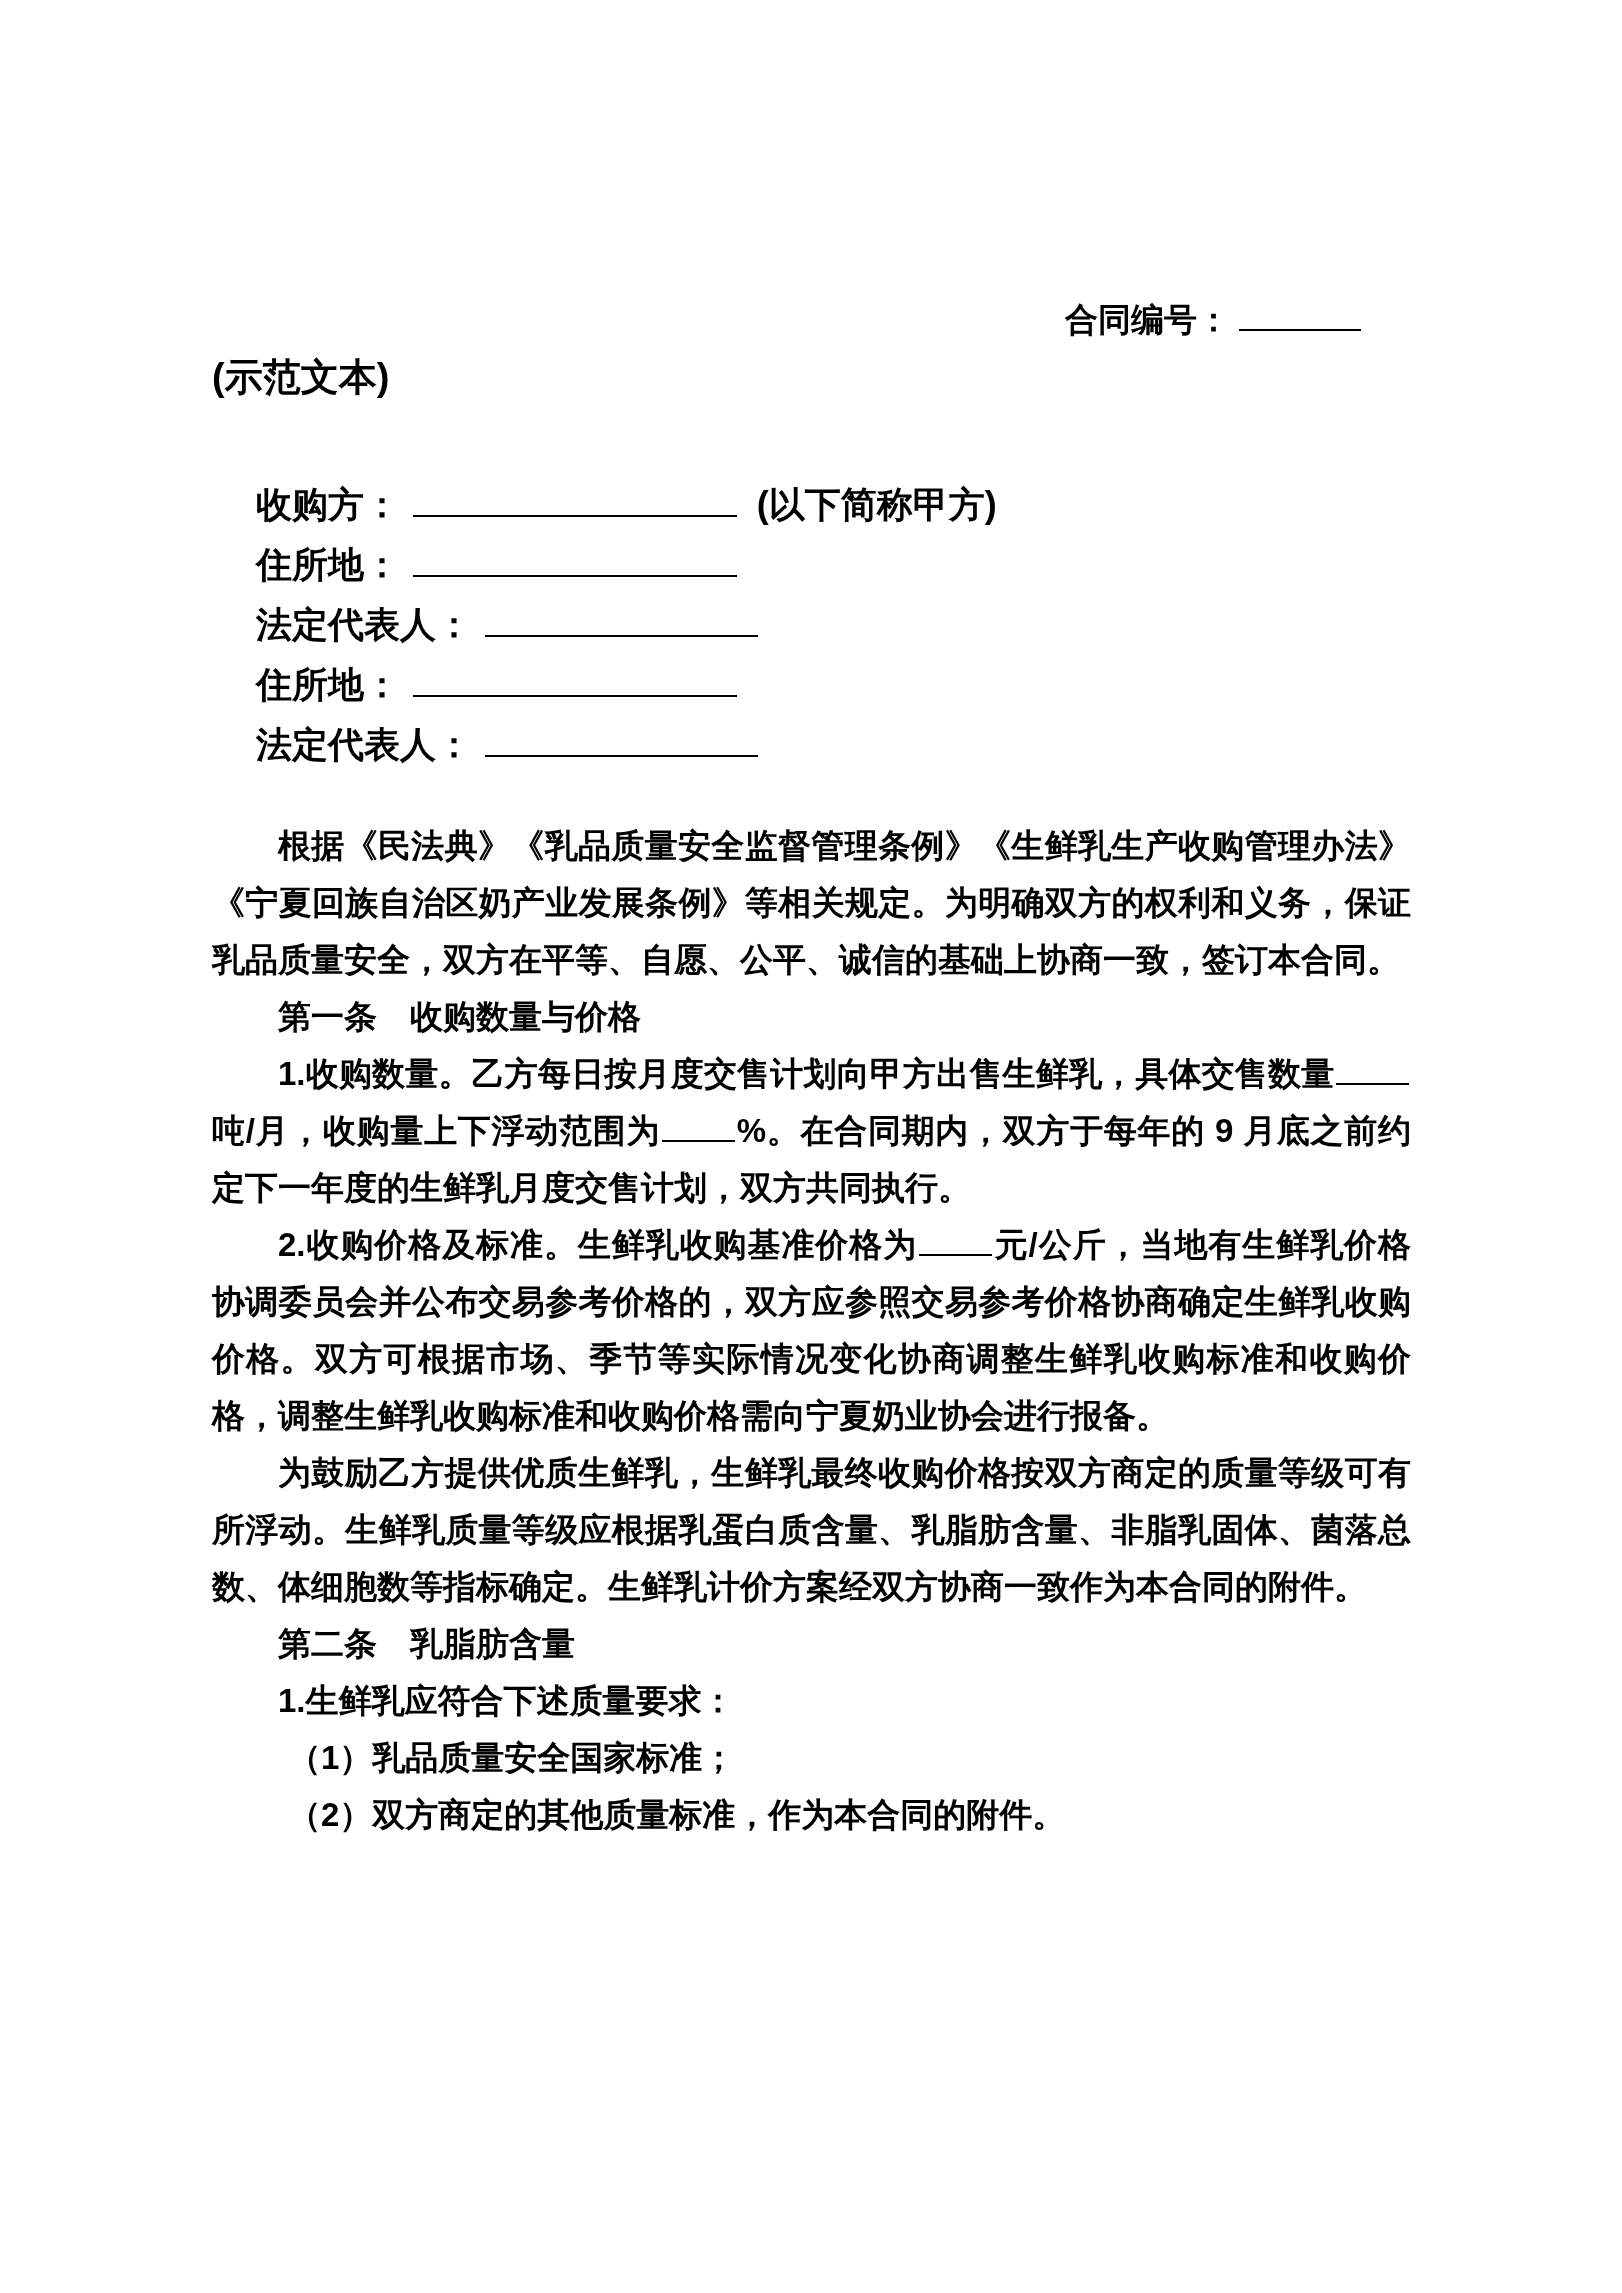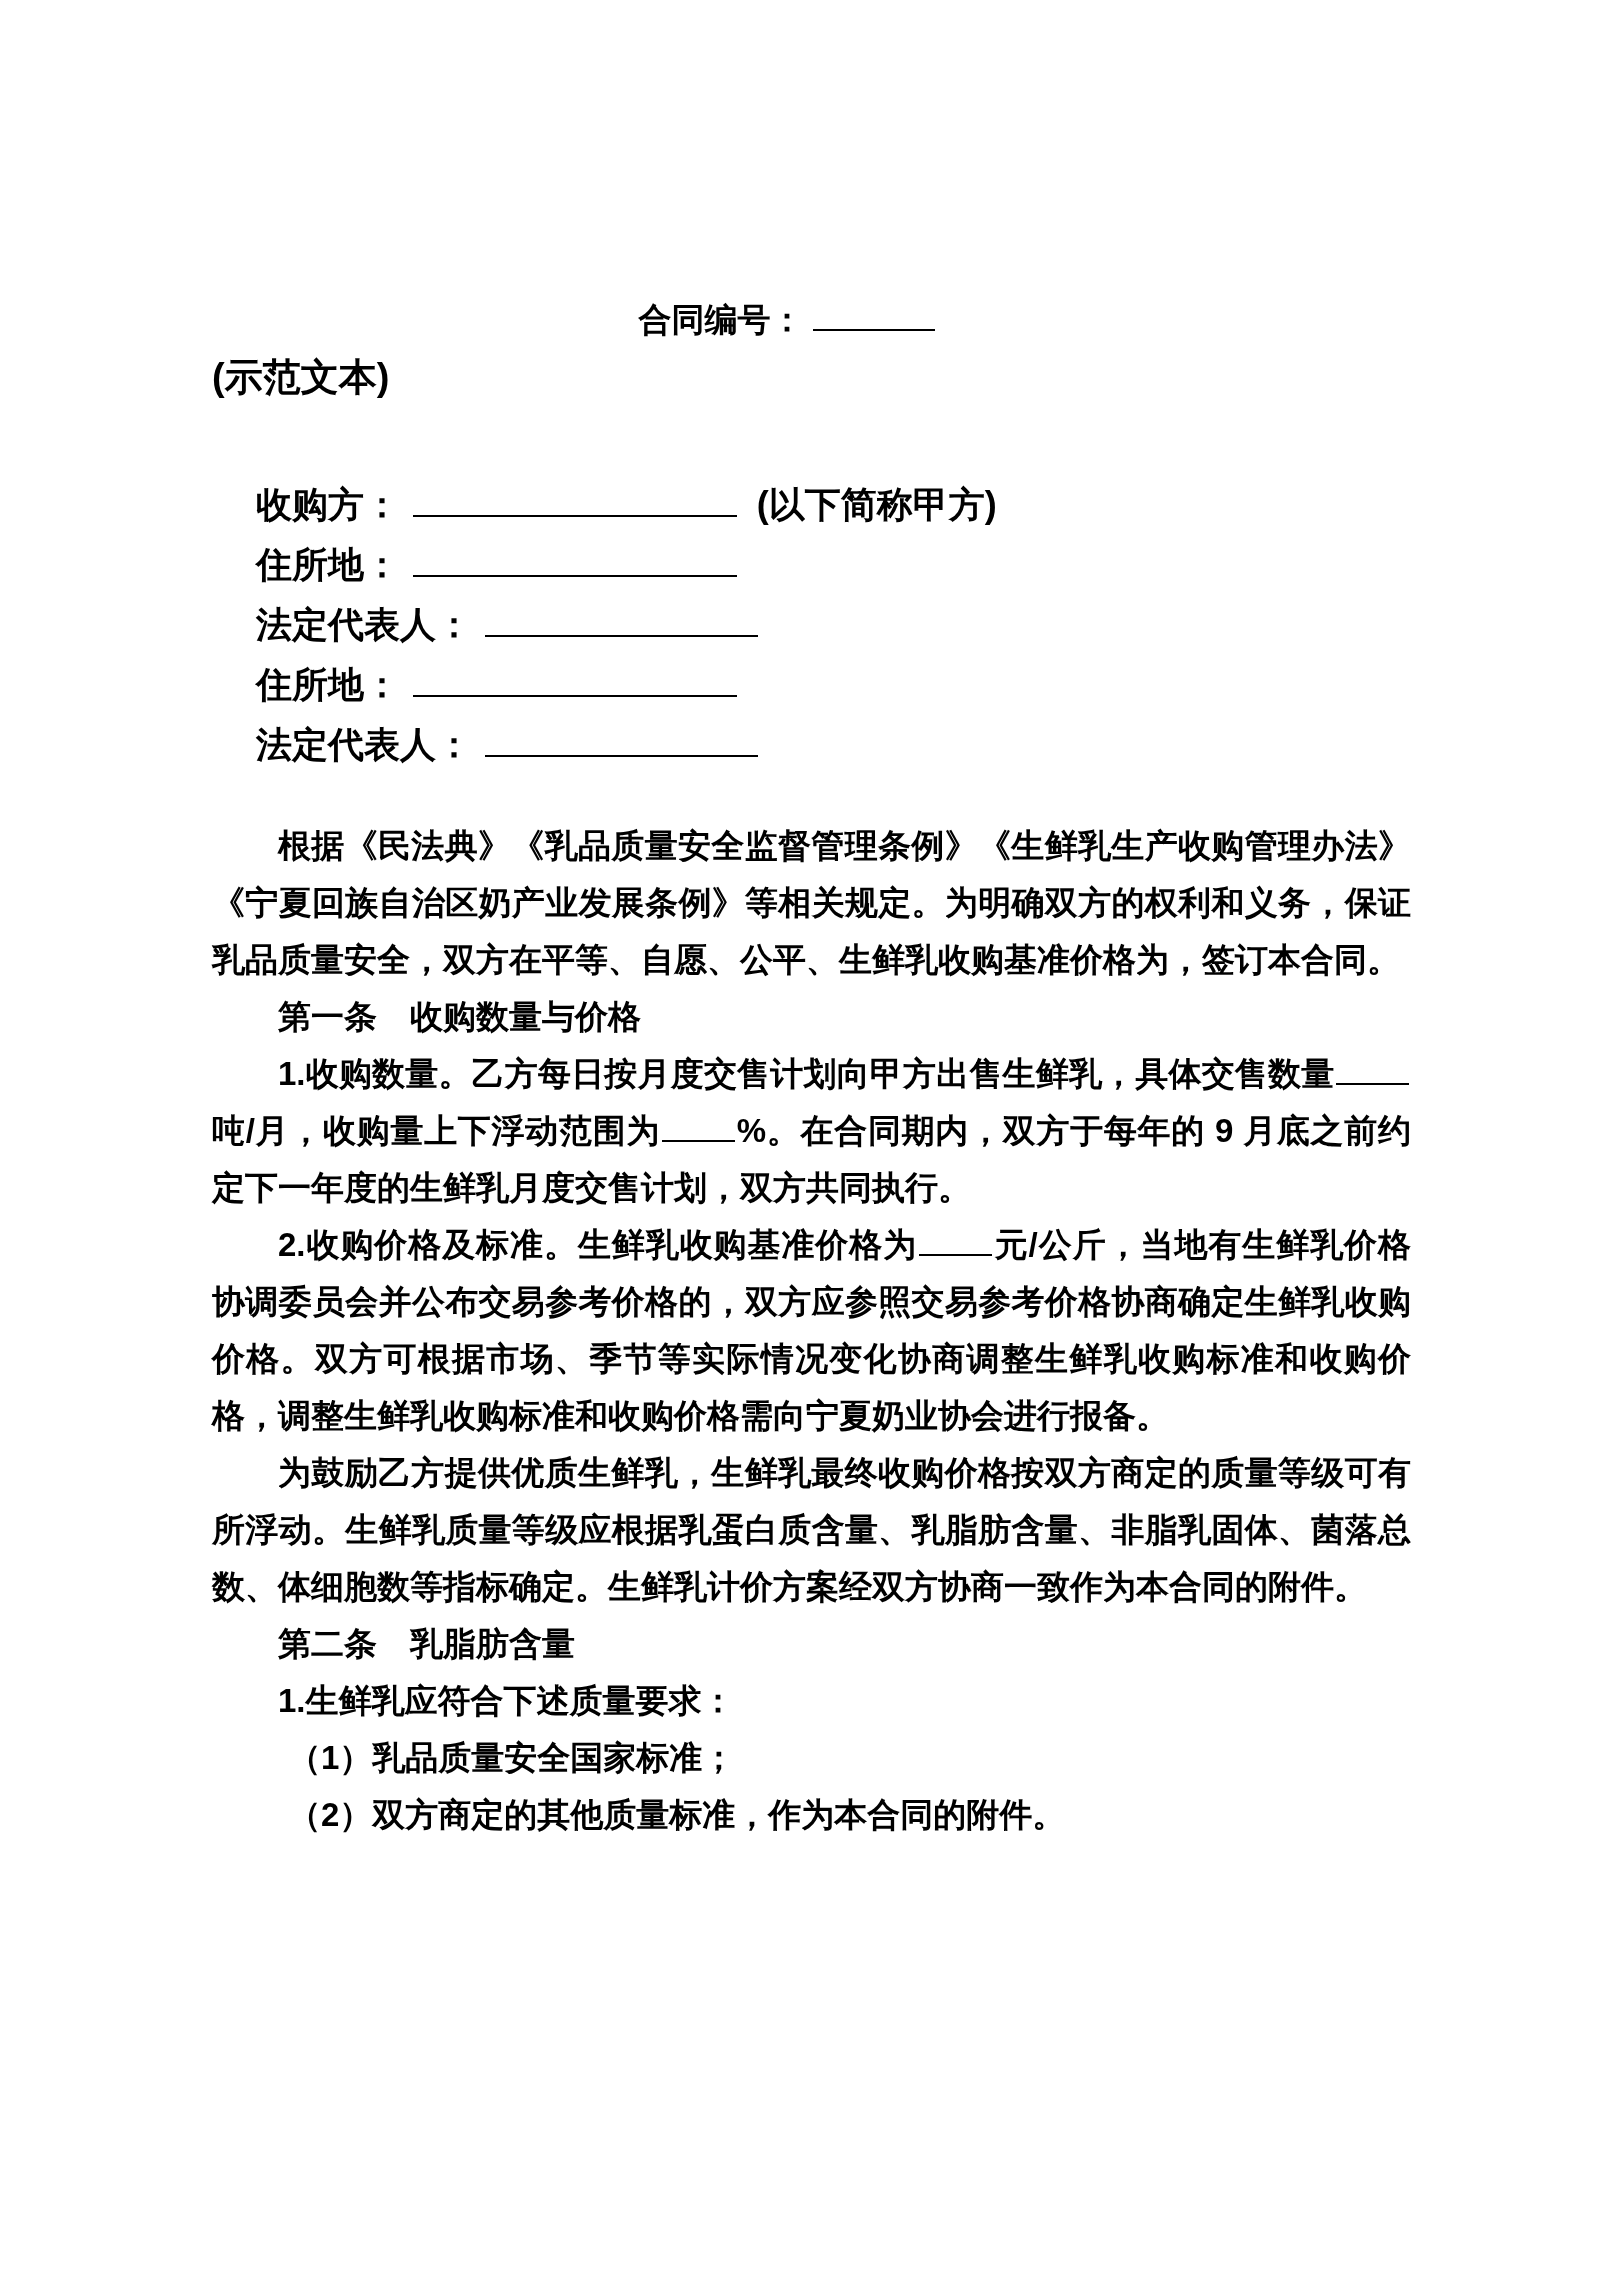--- a/index.html
+++ b/index.html
@@ -20,21 +20,21 @@
     overflow: hidden;
   }
   .blank-line {
     display: inline-block;
     border-bottom: 2.7px solid #000000;
     height: 9px;
   }
   
   .contract-no-row {
     margin-top: 300px;
-    text-align: center;
+    text-align: right;
     padding-right: 50px;
     font-size: 33px;
     line-height: 40px;
     white-space: nowrap;
   }
   .contract-no-row .blank-line {
     width: 122px;
     margin-left: 9px;
   }
   
@@ -113,21 +113,21 @@
     </div>
     <div class="party-row">
       <span>住所地：</span><span class="blank-line blank-long"></span>
     </div>
     <div class="party-row">
       <span>法定代表人：</span><span class="blank-line blank-short"></span>
     </div>
   </div>
 
   <div class="doc-body">
-    <p>根据《民法典》《乳品质量安全监督管理条例》《生鲜乳生产收购管理办法》《宁夏回族自治区奶产业发展条例》等相关规定。为明确双方的权利和义务，保证乳品质量安全，双方在平等、自愿、公平、生鲜乳收购基准价格为，签订本合同。</p>
+    <p>根据《民法典》《乳品质量安全监督管理条例》《生鲜乳生产收购管理办法》《宁夏回族自治区奶产业发展条例》等相关规定。为明确双方的权利和义务，保证乳品质量安全，双方在平等、自愿、公平、诚信的基础上协商一致，签订本合同。</p>
 
     <p>第一条　收购数量与价格</p>
 
     <p><span>1.收购数量。乙方每日按月度交售计划向甲方出售生鲜乳，具体交售数量</span><span class="blank-line"></span><span>吨/月，收购量上下浮动范围为</span><span class="blank-line"></span><span>%。在合同期内，双方于每年的 9 月底之前约定下一年度的生鲜乳月度交售计划，双方共同执行。</span></p>
 
     <p><span>2.收购价格及标准。生鲜乳收购基准价格为</span><span class="blank-line"></span><span>元/公斤，当地有生鲜乳价格协调委员会并公布交易参考价格的，双方应参照交易参考价格协商确定生鲜乳收购价格。双方可根据市场、季节等实际情况变化协商调整生鲜乳收购标准和收购价格，调整生鲜乳收购标准和收购价格需向宁夏奶业协会进行报备。</span></p>
 
     <p>为鼓励乙方提供优质生鲜乳，生鲜乳最终收购价格按双方商定的质量等级可有所浮动。生鲜乳质量等级应根据乳蛋白质含量、乳脂肪含量、非脂乳固体、菌落总数、体细胞数等指标确定。生鲜乳计价方案经双方协商一致作为本合同的附件。</p>
 
     <p>第二条　乳脂肪含量</p>

